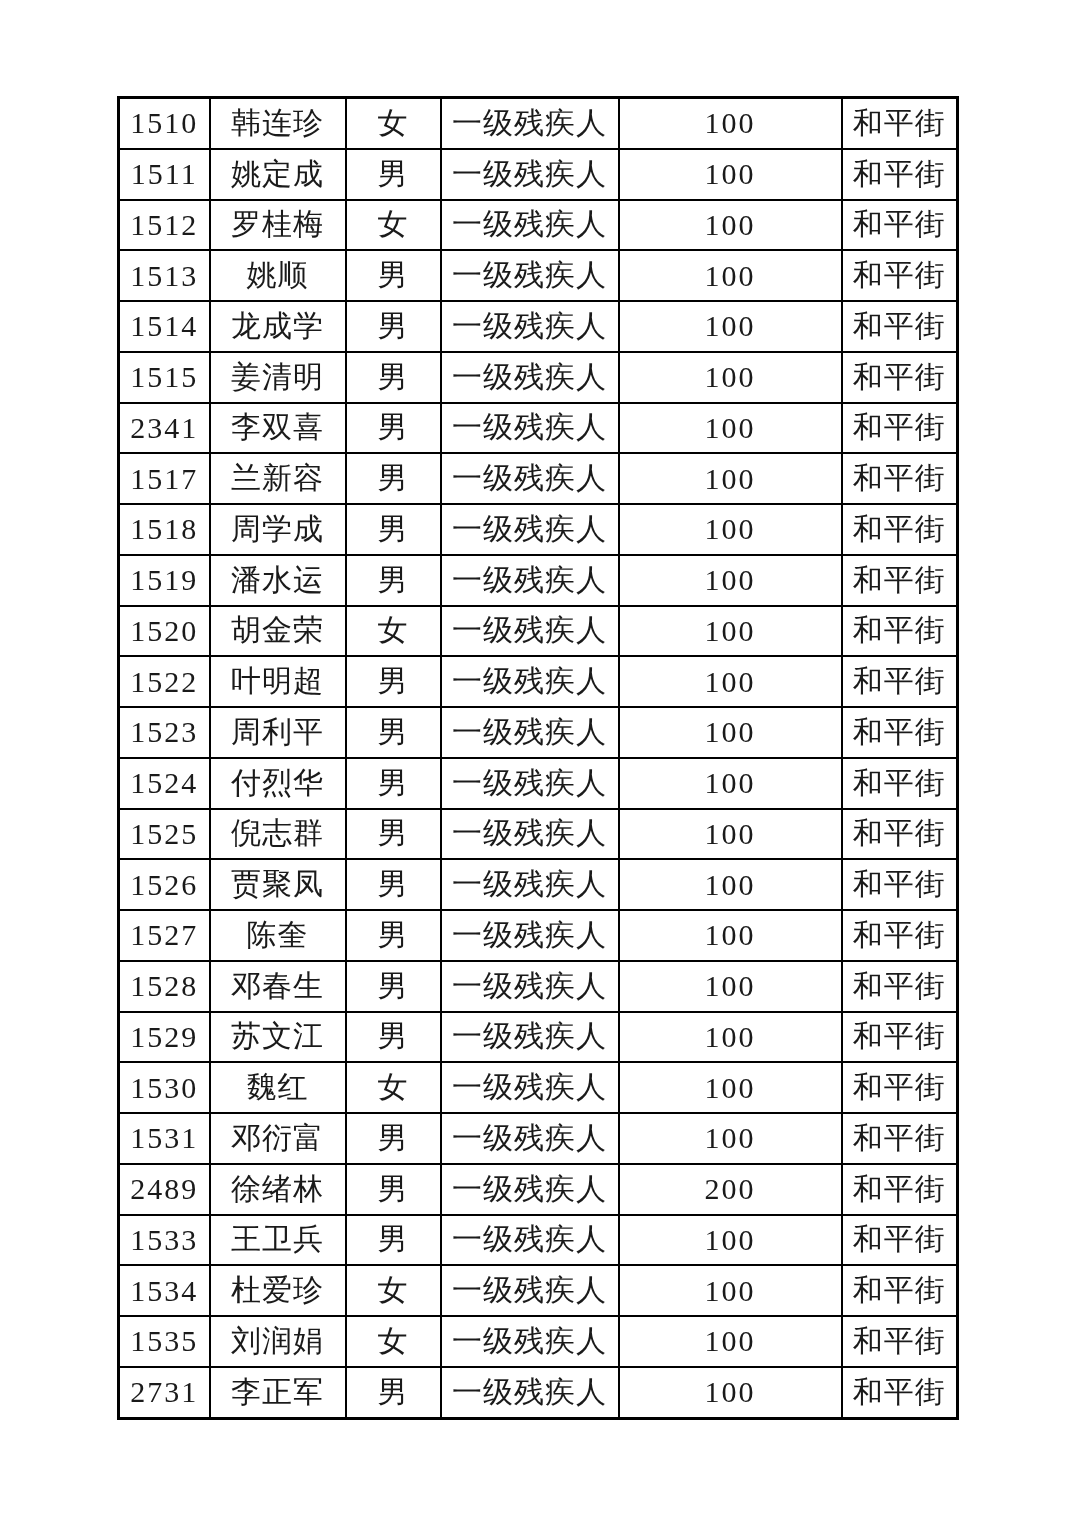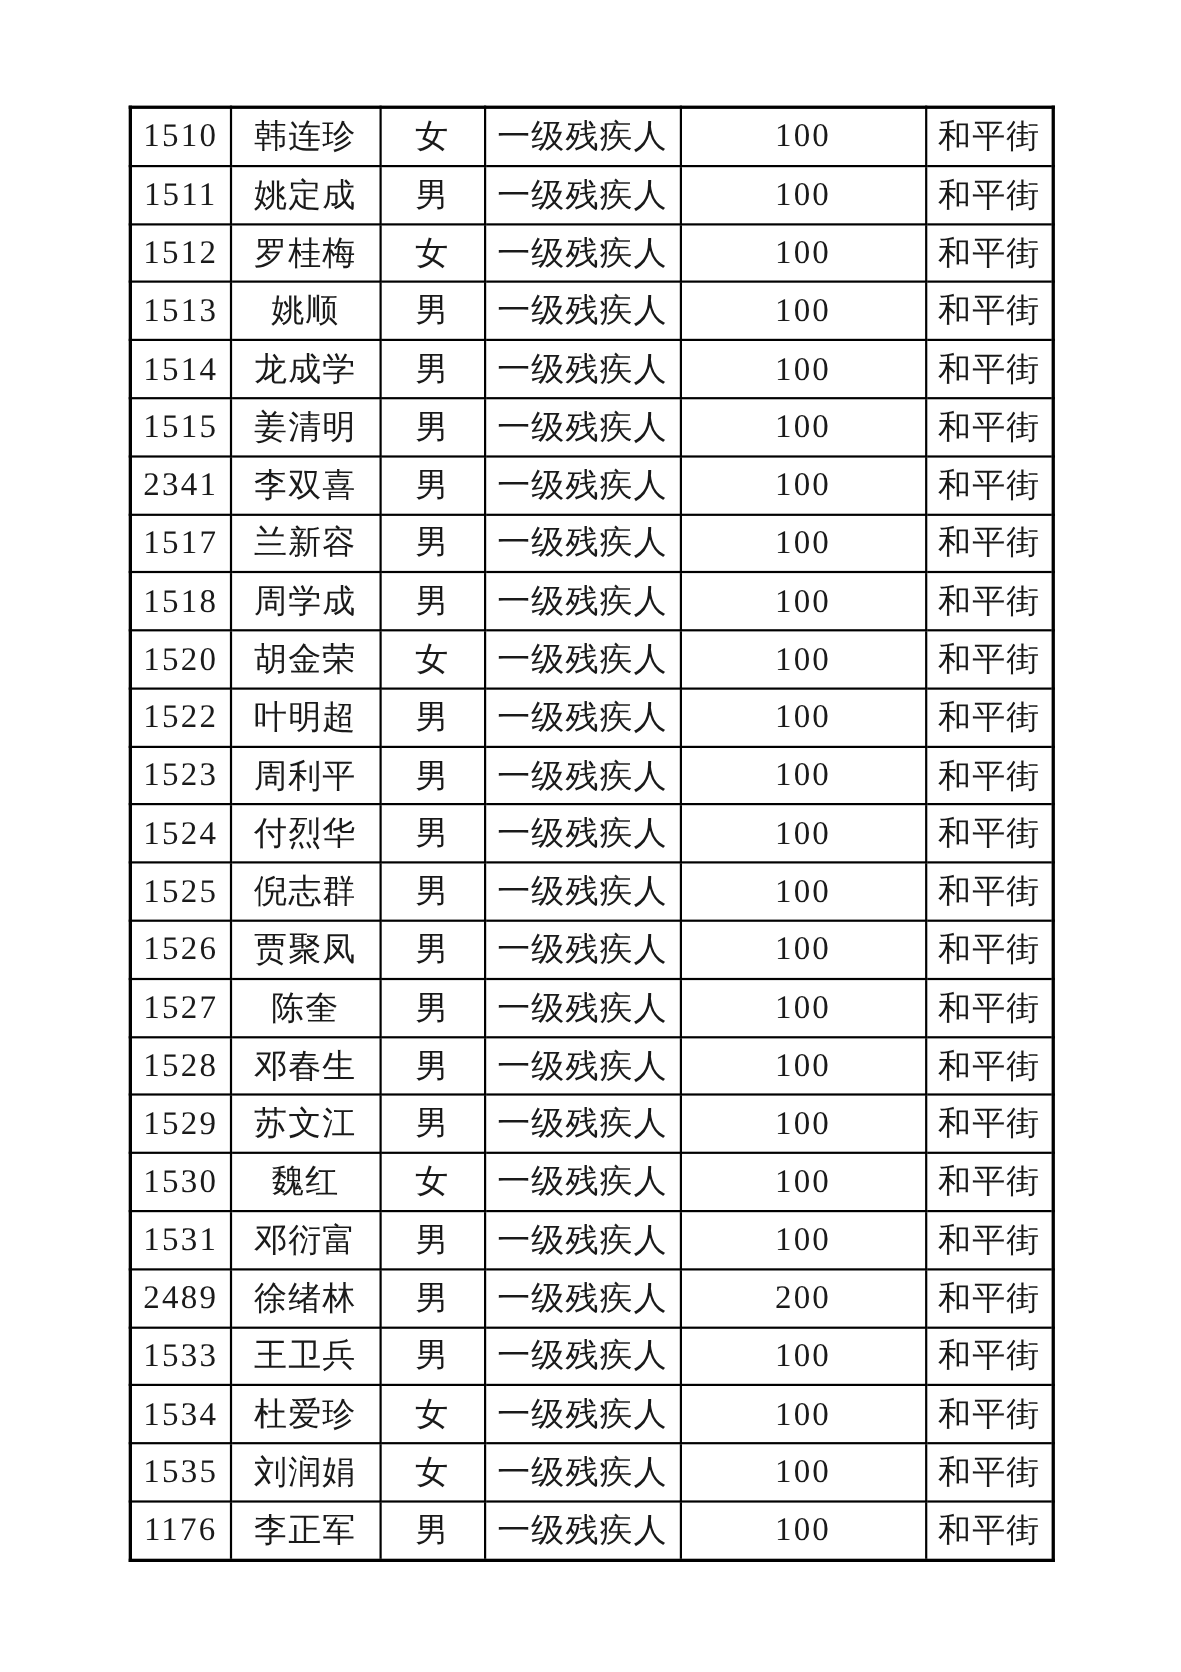--- a/index.html
+++ b/index.html
@@ -134,20 +134,28 @@
   </tr>
         <tr>
     <td class="num">1518</td>
     <td class="cjk">周学成</td>
     <td class="cjk">男</td>
     <td class="cjk">一级残疾人</td>
     <td class="num">100</td>
     <td class="cjk">和平街</td>
   </tr>
         <tr>
+    <td class="num">1519</td>
+    <td class="cjk">潘水运</td>
+    <td class="cjk">男</td>
+    <td class="cjk">一级残疾人</td>
+    <td class="num">100</td>
+    <td class="cjk">和平街</td>
+  </tr>
+        <tr>
     <td class="num">1520</td>
     <td class="cjk">胡金荣</td>
     <td class="cjk">女</td>
     <td class="cjk">一级残疾人</td>
     <td class="num">100</td>
     <td class="cjk">和平街</td>
   </tr>
         <tr>
     <td class="num">1522</td>
     <td class="cjk">叶明超</td>
@@ -254,21 +262,21 @@
   </tr>
         <tr>
     <td class="num">1535</td>
     <td class="cjk">刘润娟</td>
     <td class="cjk">女</td>
     <td class="cjk">一级残疾人</td>
     <td class="num">100</td>
     <td class="cjk">和平街</td>
   </tr>
         <tr>
-    <td class="num">1176</td>
+    <td class="num">2731</td>
     <td class="cjk">李正军</td>
     <td class="cjk">男</td>
     <td class="cjk">一级残疾人</td>
     <td class="num">100</td>
     <td class="cjk">和平街</td>
   </tr>
       </tbody>
   </table>
 </div>
 

